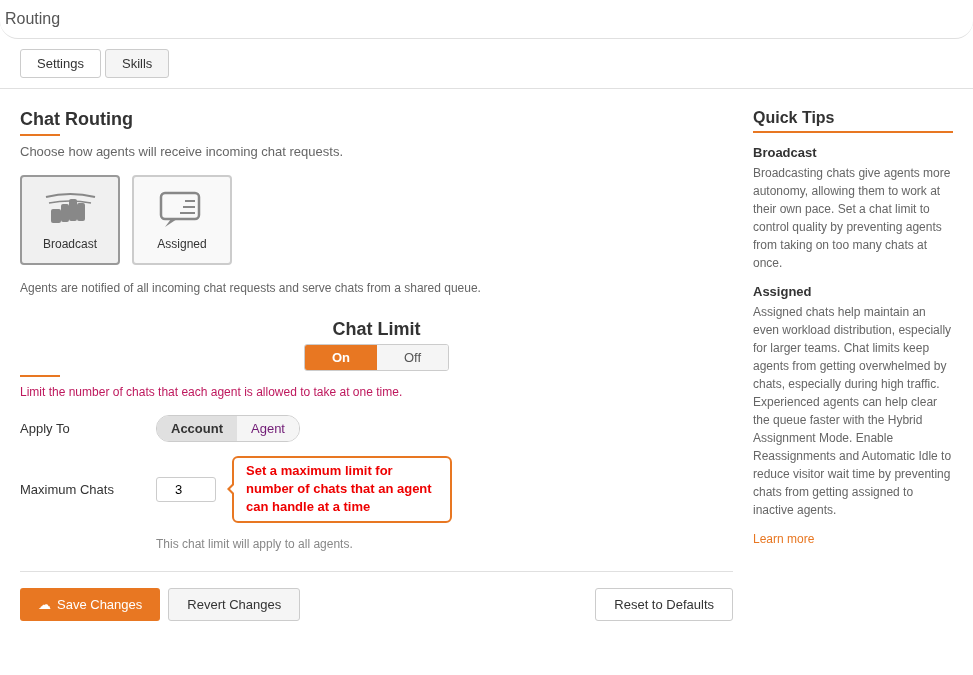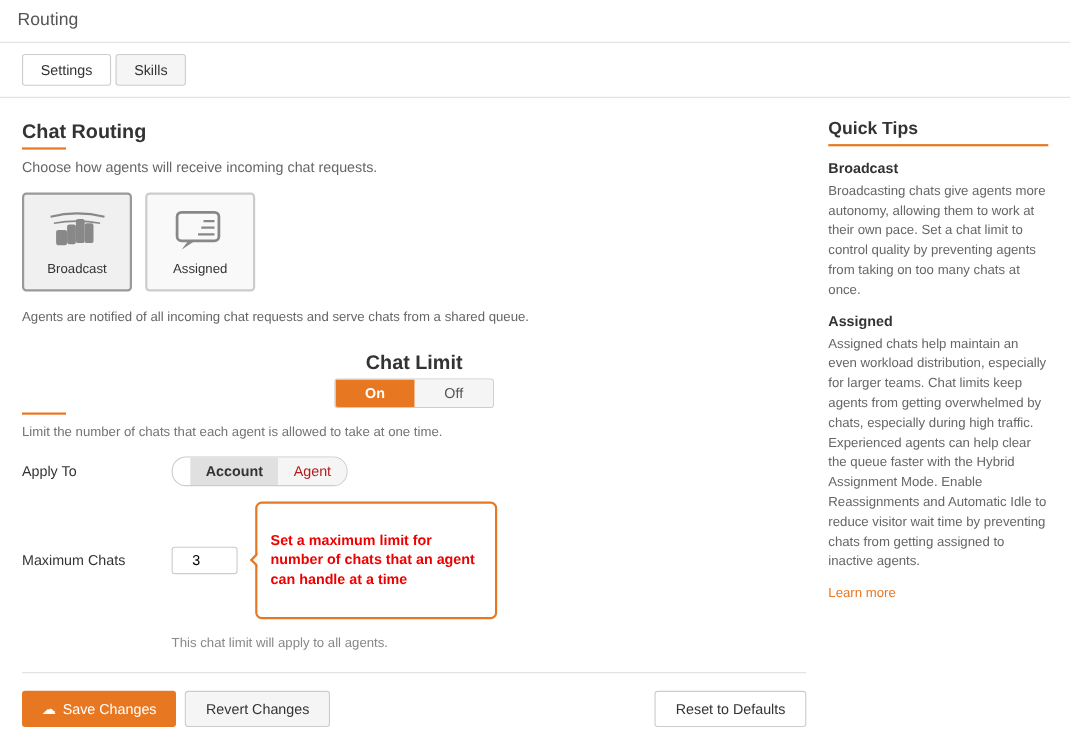--- a/index.html
+++ b/index.html
@@ -1,22 +1,23 @@
 <!DOCTYPE html>
 <html><head>
   <meta charset="utf-8">
   <style>
     * { box-sizing: border-box; margin: 0; padding: 0; }
     body { font-family: Arial, sans-serif; font-size: 13px; color: #333; background: #fff; }
 
     .page-header {
-      padding: 10px 16px;
+      padding: 10px 5px;
       border-bottom: 1px solid #e0e0e0;
       font-size: 16px;
       color: #555;
+      border-radius: 18px;
     }
 
     .tab-bar {
       padding: 10px 20px;
       border-bottom: 1px solid #e0e0e0;
       display: flex;
       gap: 4px;
     }
 
     .tab-btn {
@@ -157,21 +158,21 @@
     }
 
     .toggle-btn.on {
       background: #e87722;
       color: #fff;
       font-weight: bold;
     }
 
     .limit-description {
       font-size: 12px;
-      color: #737373;
+      color: #be185d;
       margin-bottom: 16px;
     }
 
     .form-row {
       display: flex;
       align-items: center;
       margin-bottom: 14px;
       gap: 16px;
     }
 
@@ -180,43 +181,42 @@
       font-size: 13px;
       color: #333;
       flex-shrink: 0;
     }
 
     .apply-to-group {
       display: flex;
       border: 1px solid #ccc;
       border-radius: 13px;
       overflow: hidden;
-      padding-left: 16px;
     }
 
     .apply-btn {
       padding: 5px 14px;
       border: none;
       background: #f5f5f5;
       cursor: pointer;
       font-size: 13px;
-      color: #b91c1c;
+      color: #701a75;
     }
 
     .apply-btn.active {
       background: #e0e0e0;
       font-weight: bold;
       color: #333;
     }
 
     .tooltip-bubble {
       background: #fff;
       border: 2px solid #e87722;
       border-radius: 6px;
-      padding: 24px 12px;
+      padding: 4px 12px;
       font-size: 13px;
       color: #e00;
       font-weight: bold;
       max-width: 220px;
       line-height: 1.4;
       position: relative;
     }
 
     .tooltip-bubble::before {
       content: '';

